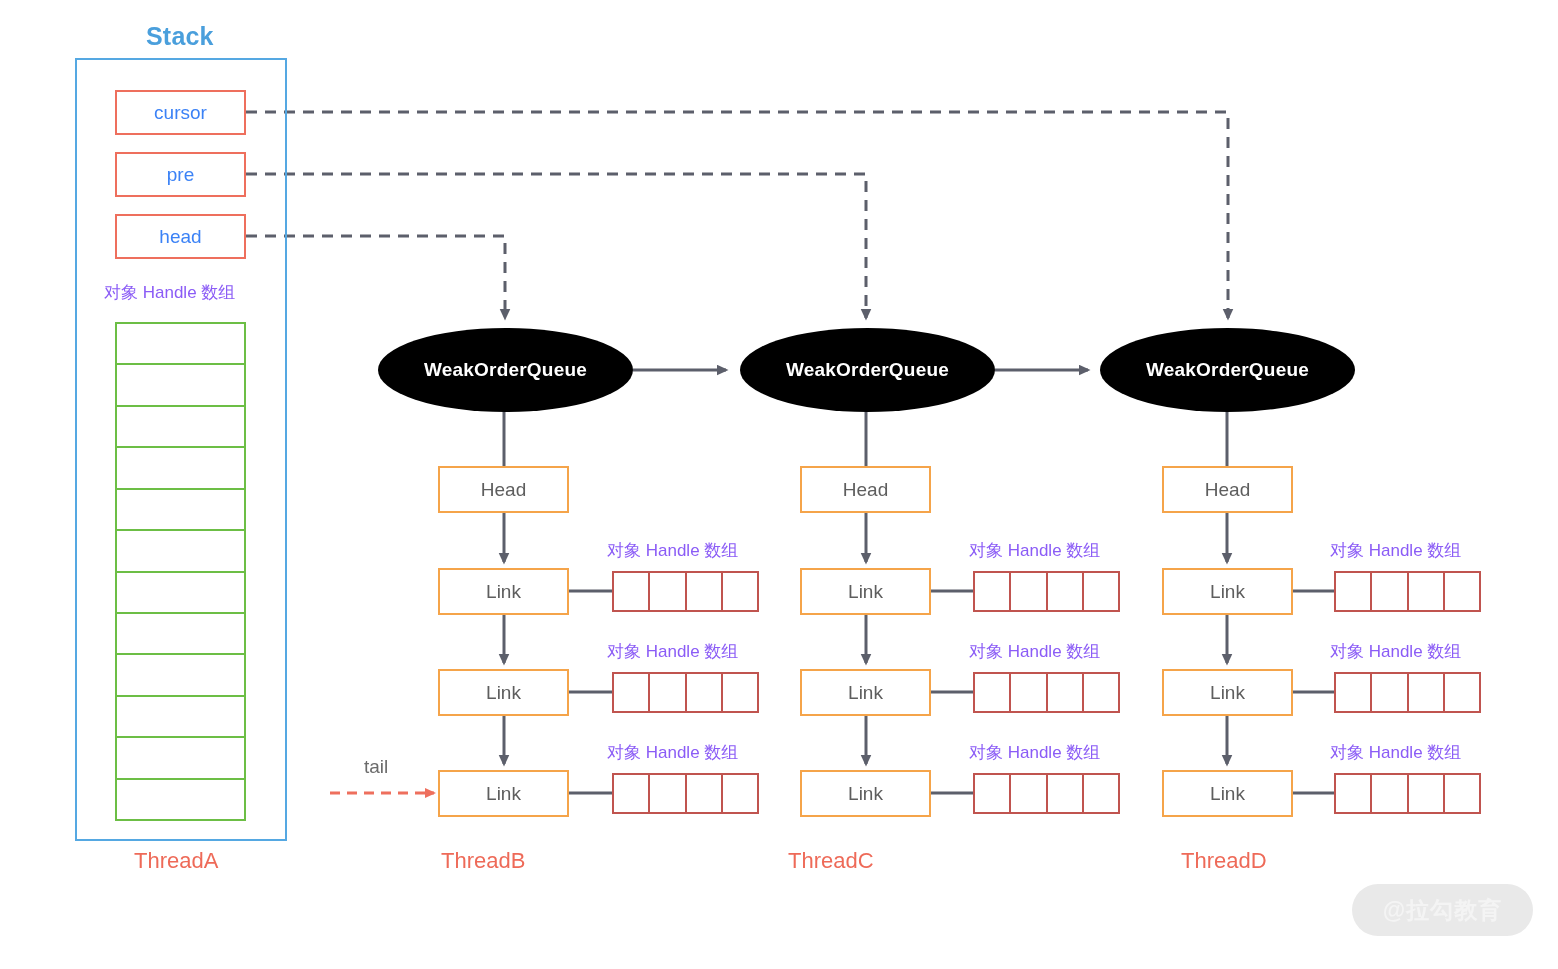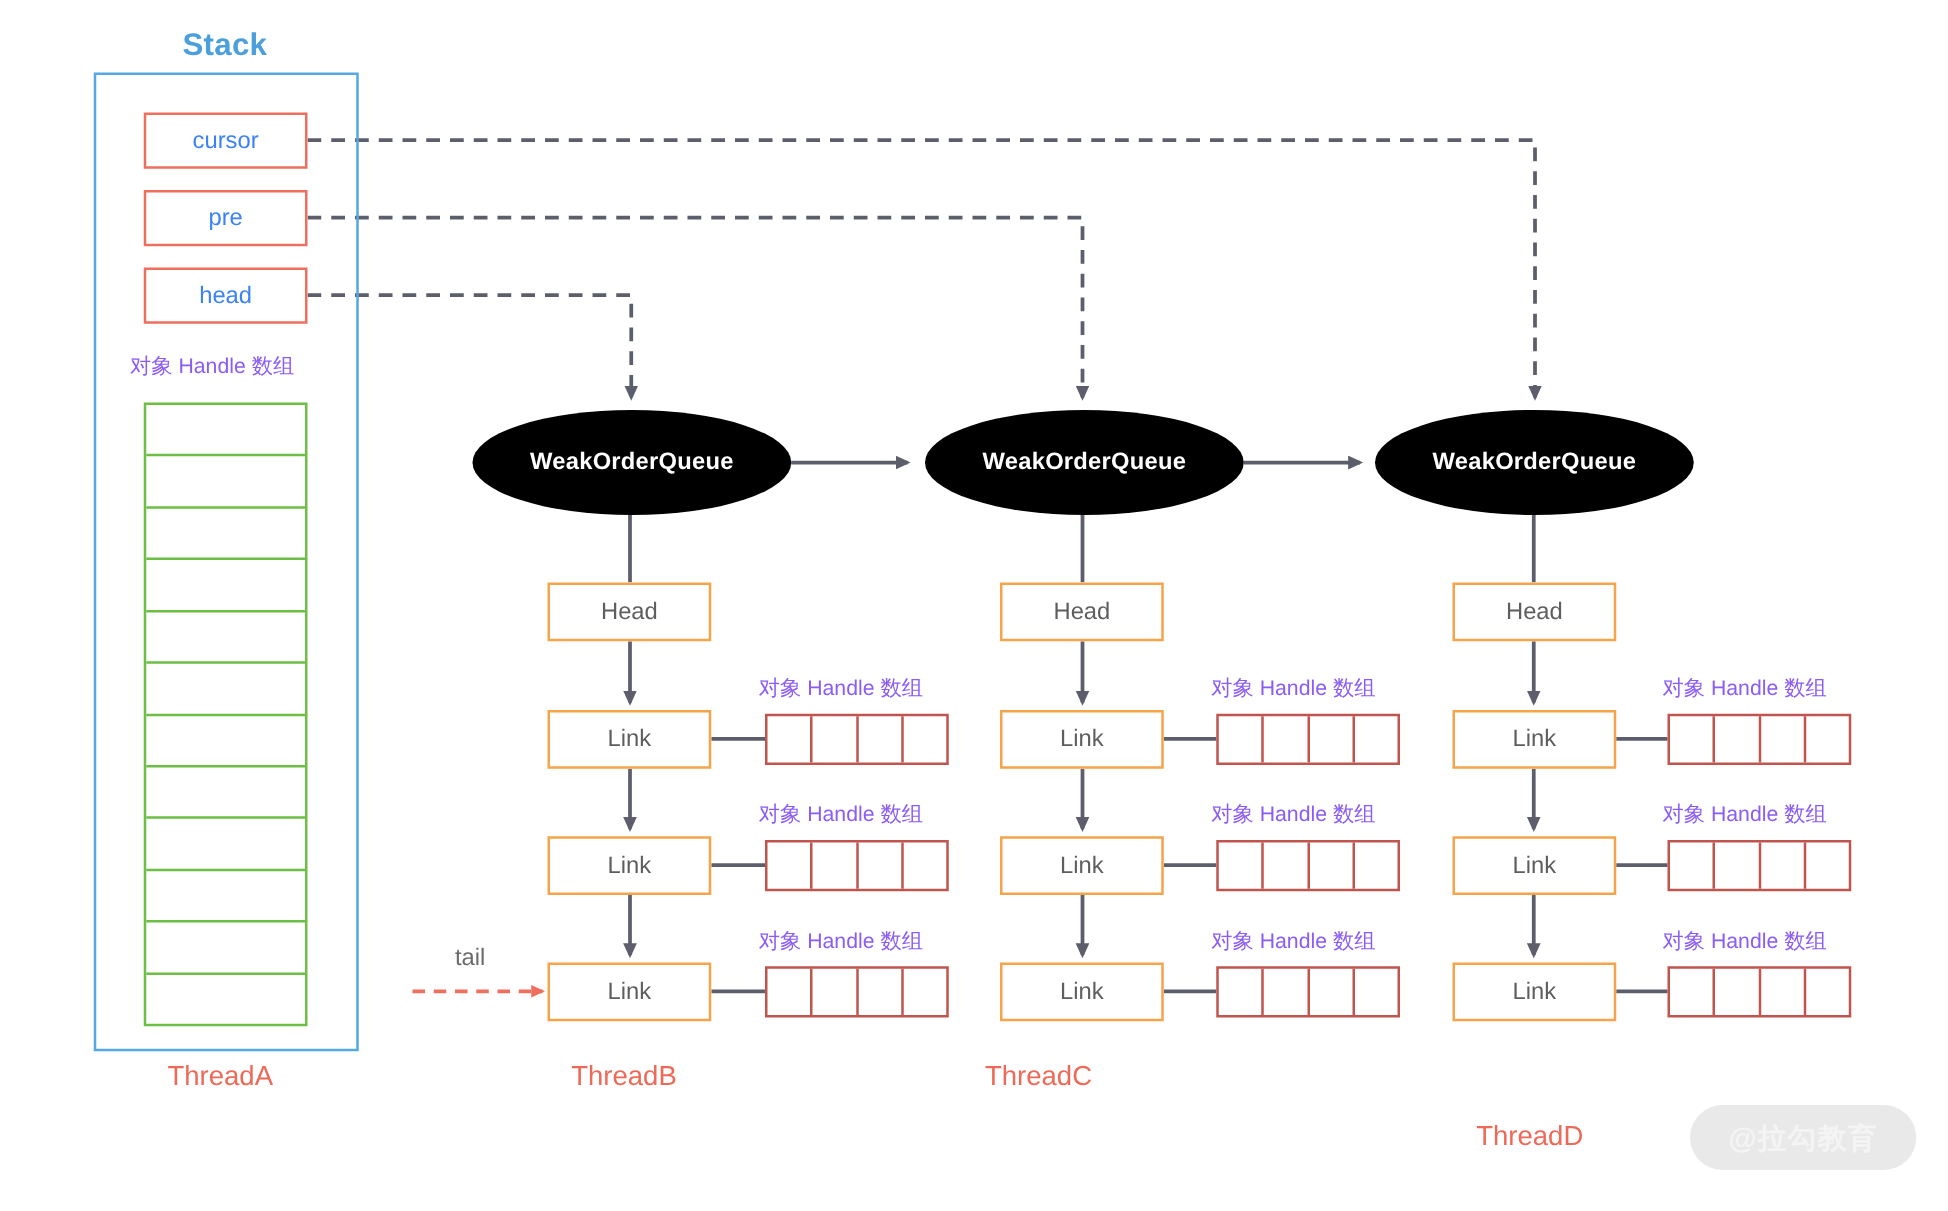--- a/index.html
+++ b/index.html
@@ -91,23 +91,23 @@
   .hlr1{top:539px;}
   .hlr2{top:640px;}
   .hlr3{top:741px;}
 
   
   .tail-label{left:364px;top:756px;font-size:19px;color:#6b6b6b;}
 
   
   .thread-label{font-size:22px;color:#ee6a58;font-weight:normal;top:848px;}
   .tl-a{left:134px;}
-  .tl-b{left:457px;text-align:center;}
+  .tl-b{left:441px;text-align:center;}
   .tl-c{left:788px;}
-  .tl-d{left:1181px;margin-top:48px;}
+  .tl-d{left:1181px;}
 
   
   .watermark{
     left:1352px;top:884px;width:181px;height:52px;border-radius:26px;
     background:#e9e9e9;display:flex;align-items:center;justify-content:center;
     color:#f4f4f4;font-size:23px;font-weight:bold;letter-spacing:1px;
   }
 </style>
 </head>
 <body>

